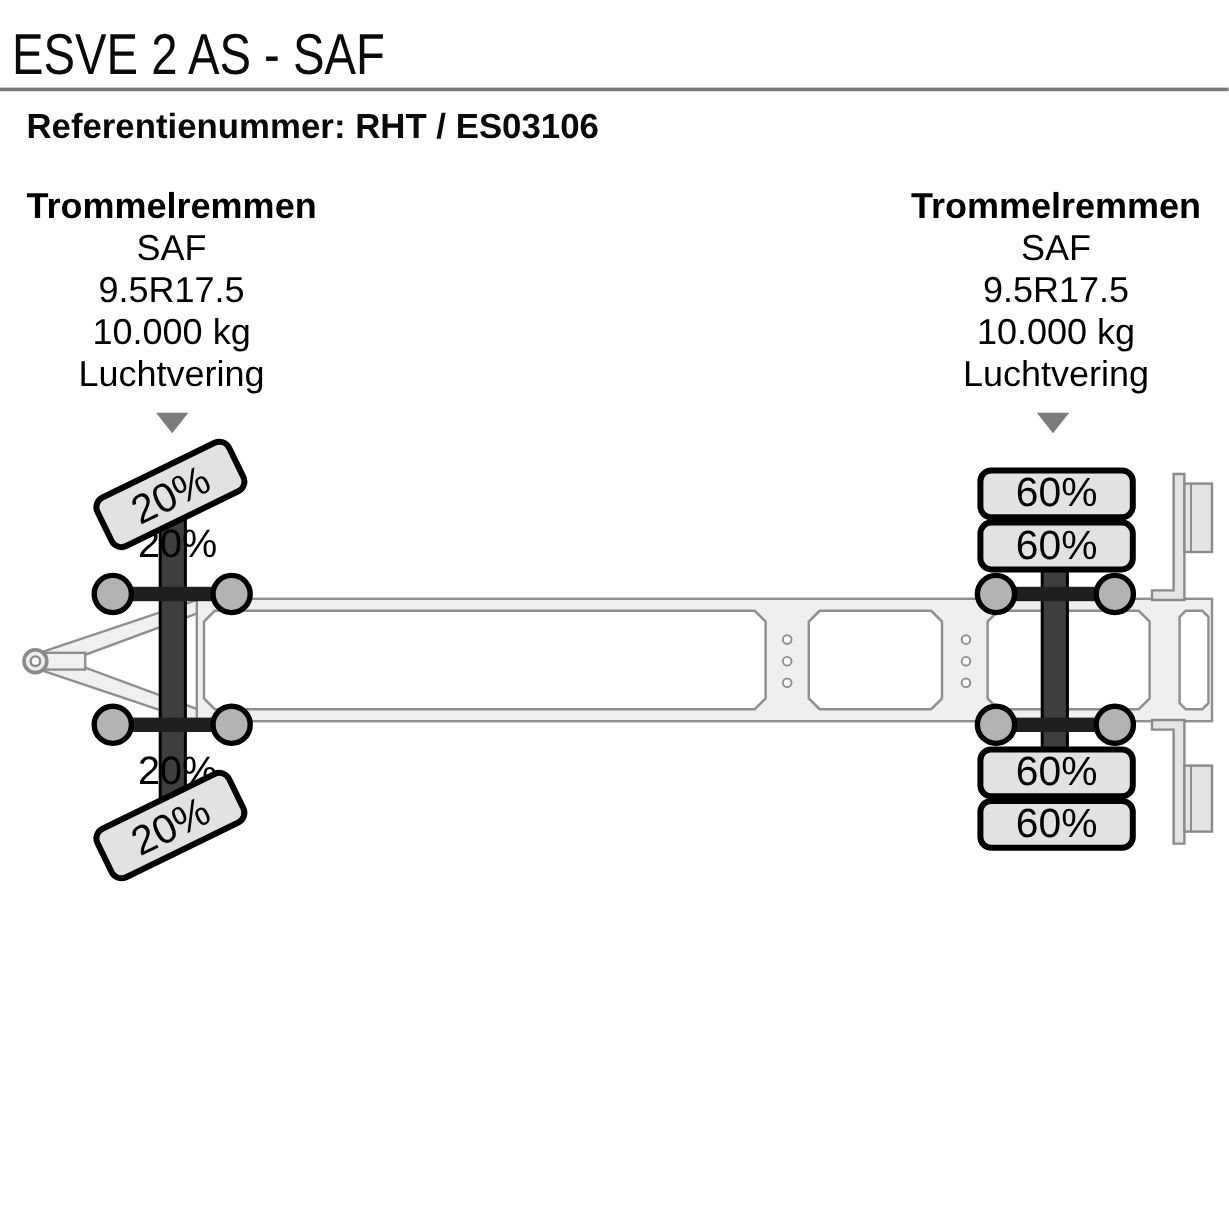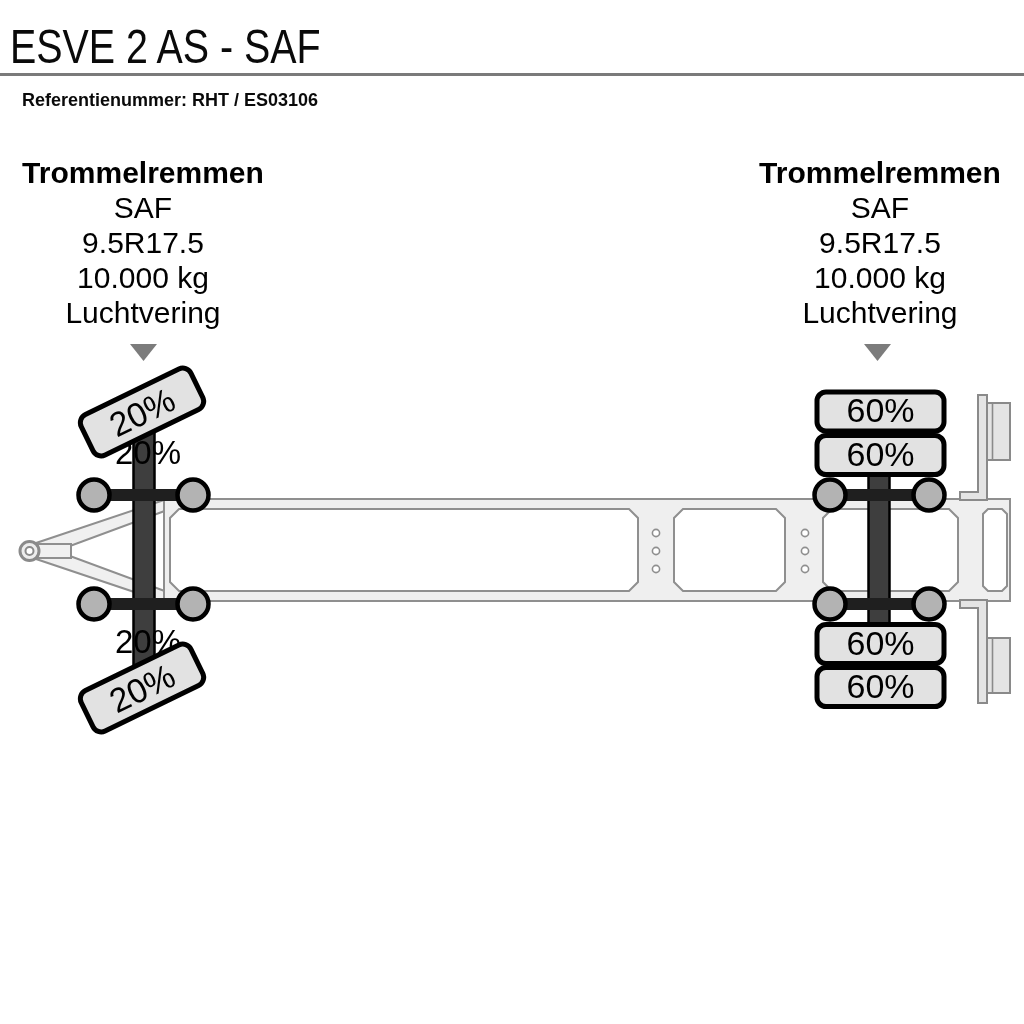--- a/index.html
+++ b/index.html
@@ -10,21 +10,21 @@
   .page-title{
     position:absolute;left:10px;top:22px;
     font-size:48px;font-weight:400;line-height:1.05;color:#0a0a0a;
     transform:scaleX(0.82);transform-origin:0 0;white-space:nowrap;
   }
   .separator{
     position:absolute;left:0;top:73px;width:1024px;height:3px;background:#7a7a7a;
   }
   .reference-line{
     position:absolute;left:22px;top:90px;
-    font-size:18px;font-weight:700;white-space:nowrap;color:#0a0a0a;
+    font-size:29px;font-weight:700;white-space:nowrap;color:#0a0a0a;
   }
   .axle-annotation{
     position:absolute;top:155px;width:300px;
     text-align:center;font-size:30px;line-height:35px;color:#000;
   }
   .axle-annotation .line-bold{font-weight:700;}
   .axle-annotation div{white-space:nowrap;}
   .annotation-front{left:-7px;}
   .annotation-rear{left:730px;}
   svg.chassis{position:absolute;left:0;top:0;}

